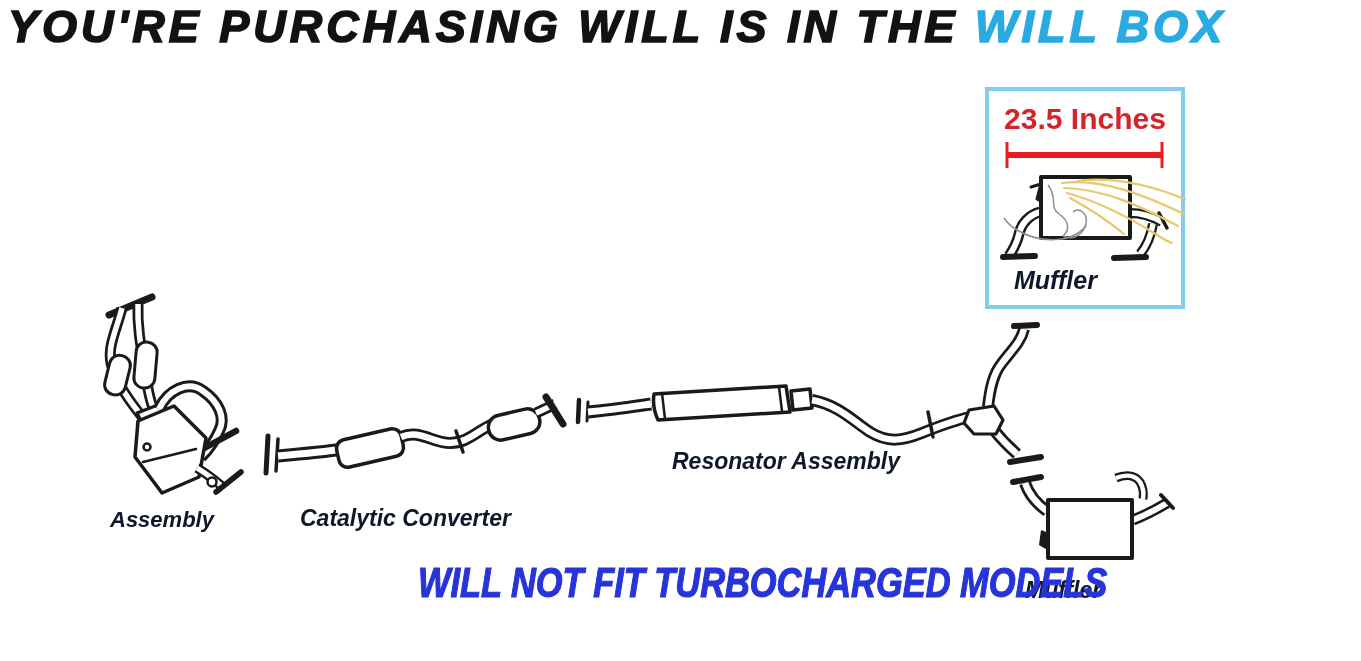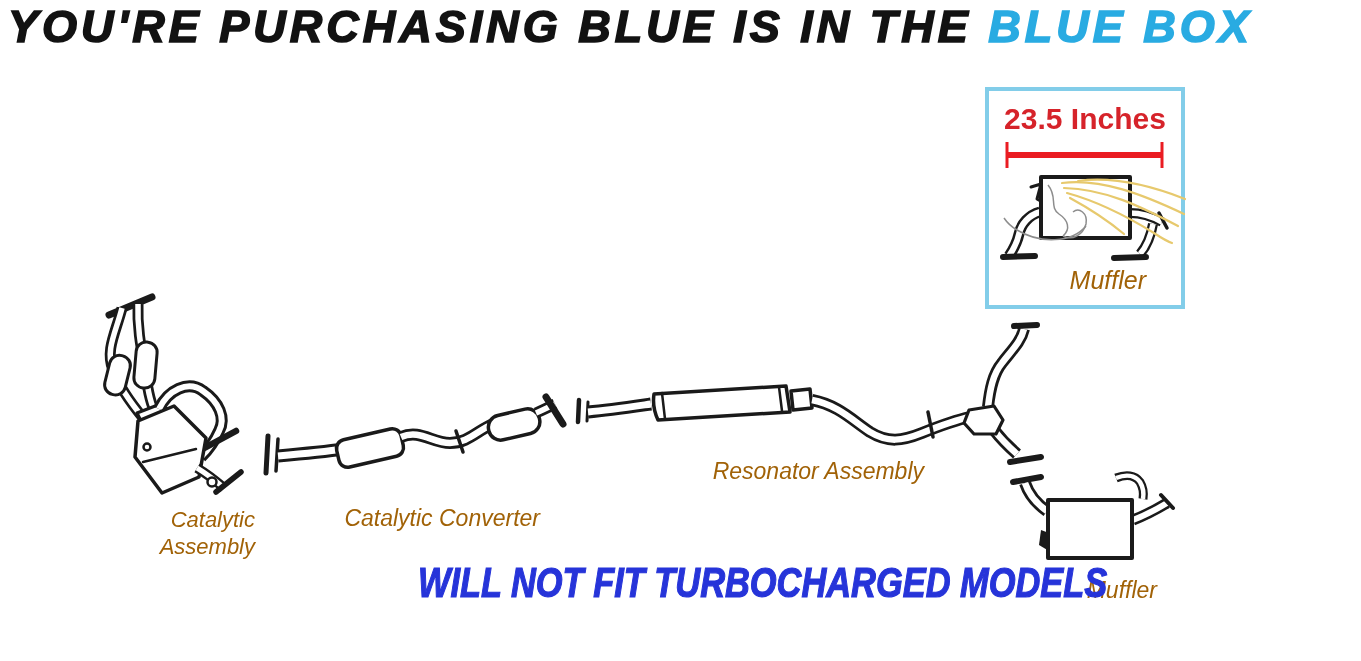--- a/index.html
+++ b/index.html
@@ -21,26 +21,26 @@
   
   .warning{
     position:absolute;left:352px;top:559px;width:660px;text-align:center;white-space:nowrap;
     font-style:italic;font-weight:bold;font-size:43px;line-height:46px;
     color:var(--warning_blue,#2634d9);
     -webkit-text-stroke:1.2px var(--warning_blue,#2634d9);
     transform:scaleX(0.8);transform-origin:center;
   }
   
   .lbl{
-    position:absolute;text-align:right;color:#a16207;
-    font-style:italic;font-weight:normal;font-size:23px;line-height:27px;
+    position:absolute;text-align:left;color:#0f172a;
+    font-style:italic;font-weight:bold;font-size:23px;line-height:27px;
   }
   .lbl-front-cat{left:110px;top:506px;width:145px;font-size:22px;}
   .lbl-mid-cat{left:300px;top:505px;width:240px;}
-  .lbl-resonator{left:672px;top:458px;width:252px;}
+  .lbl-resonator{left:672px;top:448px;width:252px;}
   .lbl-muffler-box{left:1014px;top:267px;width:132px;font-size:25px;}
   .lbl-muffler-rear{left:1025px;top:577px;width:132px;}
   
   .blue-box{
     position:absolute;left:985px;top:87px;width:200px;height:222px;
     border:4px solid var(--box_border,#82cde9);background:#ffffff;box-sizing:border-box;z-index:1;
   }
   .dim-label{
     position:absolute;left:987px;top:102px;width:196px;text-align:center;
     font-weight:600;font-size:30px;line-height:34px;color:var(--label_red,#d6232a);z-index:3;
@@ -60,21 +60,21 @@
   .red{stroke:var(--dimension_red,#ea1c22);fill:none;}
   .gray{stroke:var(--watermark_gray,#8d8d8d);fill:none;stroke-width:1.5;}
   .gold{stroke:var(--swirl_gold,#e7c96d);fill:none;stroke-width:2.2;stroke-linecap:round;}
   .txt-layer{position:absolute;left:0;top:0;width:100%;height:100%;z-index:3;}
 </style>
 </head>
 <body>
 
 <div class="stage">
 
-  <div class="headline"><span>YOU'RE PURCHASING BLUE IS IN THE </span><span class="hl">BLUE BOX</span></div>
+  <div class="headline"><span>YOU'RE PURCHASING WILL IS IN THE </span><span class="hl">WILL BOX</span></div>
 
   <div class="blue-box"></div>
 
   <svg class="art" width="1361" height="661" viewBox="0 0 1361 661">
 
     <g>
       <path class="bar" d="M109,315 L152,297" stroke-width="7"></path>
       <path class="tube-o" d="M122,308 C116,332 105,350 113,370 C118,384 130,402 144,419" stroke-width="11"></path>
       <path class="tube-i" d="M122,308 C116,332 105,350 113,370 C118,384 130,402 144,419" stroke-width="5.5"></path>
       <path class="tube-o" d="M138,304 C137,330 142,352 146,375 C148,392 151,405 156,414" stroke-width="11"></path>
@@ -174,21 +174,20 @@
         <path class="gold" d="M1078,181 C1114,176 1152,186 1185,199"></path>
       </g>
     </g>
   </svg>
 
   <div class="txt-layer">
     <div class="dim-label">23.5 Inches</div>
     <div class="lbl lbl-muffler-box">Muffler</div>
 
     <div class="lbl lbl-front-cat">
-      <span style="display:block">Catalytic</span>
       <span style="display:block">Assembly</span>
     </div>
     <div class="lbl lbl-mid-cat">Catalytic Converter</div>
     <div class="lbl lbl-resonator">Resonator Assembly</div>
     <div class="lbl lbl-muffler-rear">Muffler</div>
 
     <div class="warning">WILL NOT FIT TURBOCHARGED MODELS</div>
   </div>
 
 </div>

